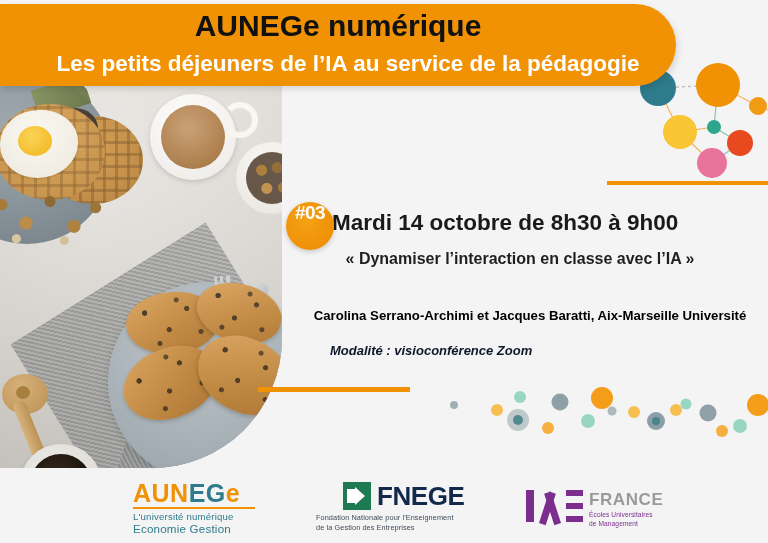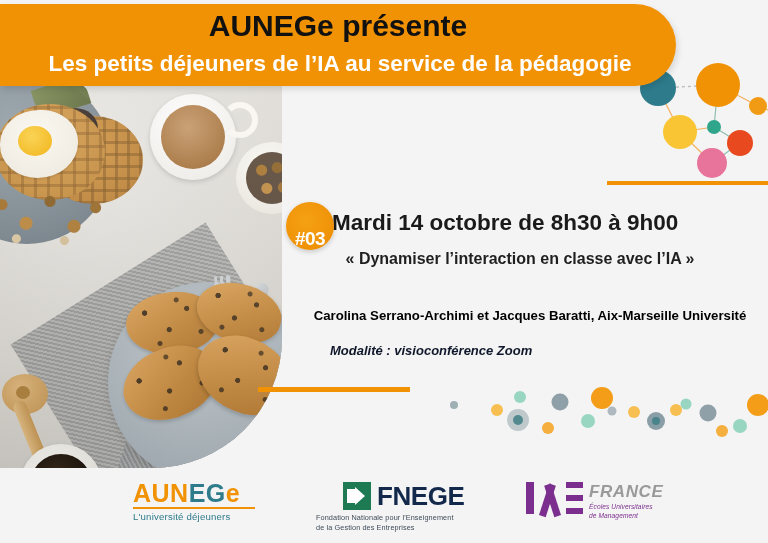--- a/index.html
+++ b/index.html
@@ -21,21 +21,21 @@
     z-index:5;
   }
   .banner-title{
     position:absolute;left:0;top:5px;width:676px;
     text-align:center;
     font-size:30px;font-weight:bold;color:#111;
     letter-spacing:0px;
     white-space:nowrap;
   }
   .banner-sub{
-    position:absolute;left:4px;top:47px;width:672px;
+    position:absolute;left:12px;top:47px;width:672px;
     text-align:center;
     font-size:22.5px;font-weight:bold;color:#ffffff;
     white-space:nowrap;
   }
 
   
   .photo{
     position:absolute;left:0;top:86px;width:282px;height:382px;
     border-bottom-right-radius:130px;
     overflow:hidden;
@@ -226,21 +226,21 @@
   .network{position:absolute;left:600px;top:50px;width:168px;height:135px;z-index:4;}
 
   
   .dots{position:absolute;left:440px;top:383px;width:328px;height:68px;z-index:2;}
 
   
   .badge{
     position:absolute;left:286px;top:202px;width:48px;height:48px;border-radius:50%;
     background:radial-gradient(circle at 42% 38%,#F5A114,#ED8B02);
     box-shadow:0 2px 5px rgba(0,0,0,.18);
-    display:flex;align-items:flex-end;justify-content:center;
+    display:flex;align-items:flex-start;justify-content:center;
     z-index:7;
   }
   .badge span{color:#fff;font-size:19px;font-weight:bold;letter-spacing:-.5px;}
 
   
   .date-line{
     position:absolute;left:332px;top:210px;width:400px;
     font-size:22.5px;font-weight:bold;color:#1a1a1a;white-space:nowrap;
   }
   .quote-line{
@@ -283,21 +283,21 @@
   }
   .fn-mark:after{
     content:"";position:absolute;left:12px;top:5px;
     border-top:9px solid transparent;border-bottom:9px solid transparent;
     border-left:10px solid #fff;
   }
   .fn-word{font-size:26px;font-weight:bold;color:#13294B;letter-spacing:-.4px;line-height:1;}
   .fn-tag{color:#3F4B58;font-size:7.3px;line-height:1.35;margin-top:3px;letter-spacing:.1px;}
 
   
-  .logo-iae{position:absolute;left:526px;top:14px;width:150px;font-style:italic;}
+  .logo-iae{position:absolute;left:526px;top:22px;width:150px;}
   .iae-row{display:flex;align-items:flex-start;gap:7px;}
   .iae-mark{position:relative;width:56px;height:32px;}
   .iae-i{position:absolute;left:0;top:0;width:8px;height:32px;background:#7B2E8E;}
   .iae-a1{position:absolute;left:13px;top:0;width:7px;height:33px;background:#7B2E8E;transform:rotate(18deg);transform-origin:bottom left;}
   .iae-a2{position:absolute;left:28px;top:0;width:7px;height:33px;background:#7B2E8E;transform:rotate(-18deg);transform-origin:bottom right;}
   .iae-e{position:absolute;left:40px;top:0;width:17px;height:32px;}
   .iae-e b{display:block;height:6px;background:#7B2E8E;margin-bottom:7px;}
   .iae-txtwrap{padding-top:1px;}
   .iae-france{font-size:17px;font-weight:bold;color:#9A9A9A;letter-spacing:.6px;line-height:1;}
   .iae-tag{color:#7B2E8E;font-size:6.6px;line-height:1.4;margin-top:2px;letter-spacing:.1px;}
@@ -346,21 +346,21 @@
       <div class="spoon-handle"></div>
 
       <div class="ramekin"></div>
       <div class="ramekin-in"></div>
 
       <div class="photo-shade"></div>
     </div>
   </div>
 
   <div class="banner">
-    <div class="banner-title">AUNEGe présente</div>
+    <div class="banner-title">AUNEGe numérique</div>
     <div class="banner-sub">Les petits déjeuners de l’IA au service de la pédagogie</div>
   </div>
 
   <svg class="network" viewBox="0 0 168 135">
     <g>
       <line x1="58" y1="38" x2="118" y2="35" stroke="#bdbdbd" stroke-width="1.4" stroke-dasharray="3 3"></line>
       <line x1="58" y1="38" x2="80" y2="82" stroke="#F3B25E" stroke-width="1.2"></line>
       <line x1="118" y1="35" x2="158" y2="56" stroke="#F3B25E" stroke-width="1.2"></line>
       <line x1="118" y1="35" x2="114" y2="77" stroke="#8FBFAE" stroke-width="1.2"></line>
       <line x1="114" y1="77" x2="140" y2="93" stroke="#8FBFAE" stroke-width="1.2"></line>
@@ -416,21 +416,22 @@
   <div class="speakers">Carolina Serrano-Archimi et Jacques Baratti, Aix-Marseille Université</div>
   <div class="modalite">Modalité : visioconférence Zoom</div>
 
   <div class="footer">
 
     <div class="logo-aunege">
       <div class="aun-word">
         <span class="aun-a">AUN</span><span class="aun-eg">EG</span><span class="aun-e">e</span>
       </div>
       <div class="aun-rule"></div>
-      <div class="aun-tag1">L'université déjeuners</div>
+      <div class="aun-tag1">L'université numérique</div>
+      <div class="aun-tag2">Economie Gestion</div>
     </div>
 
     <div class="logo-fnege">
       <div class="fn-row">
         <div class="fn-mark"></div>
         <div class="fn-word">FNEGE</div>
       </div>
       <div class="fn-tag">
         <div>Fondation Nationale pour l'Enseignement</div>
         <div>de la Gestion des Entreprises</div>

